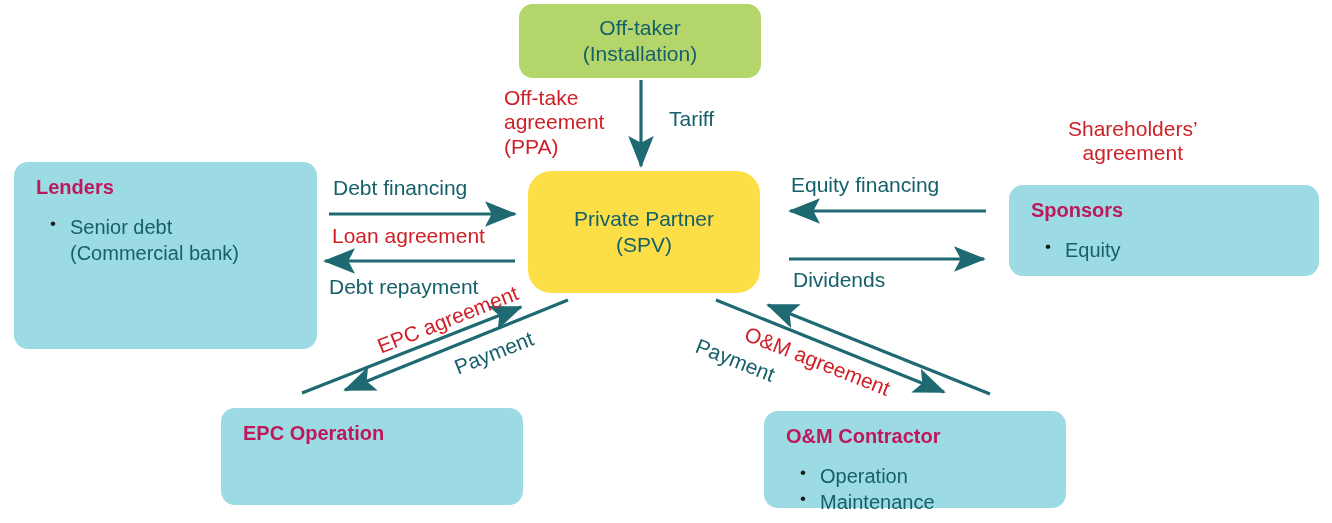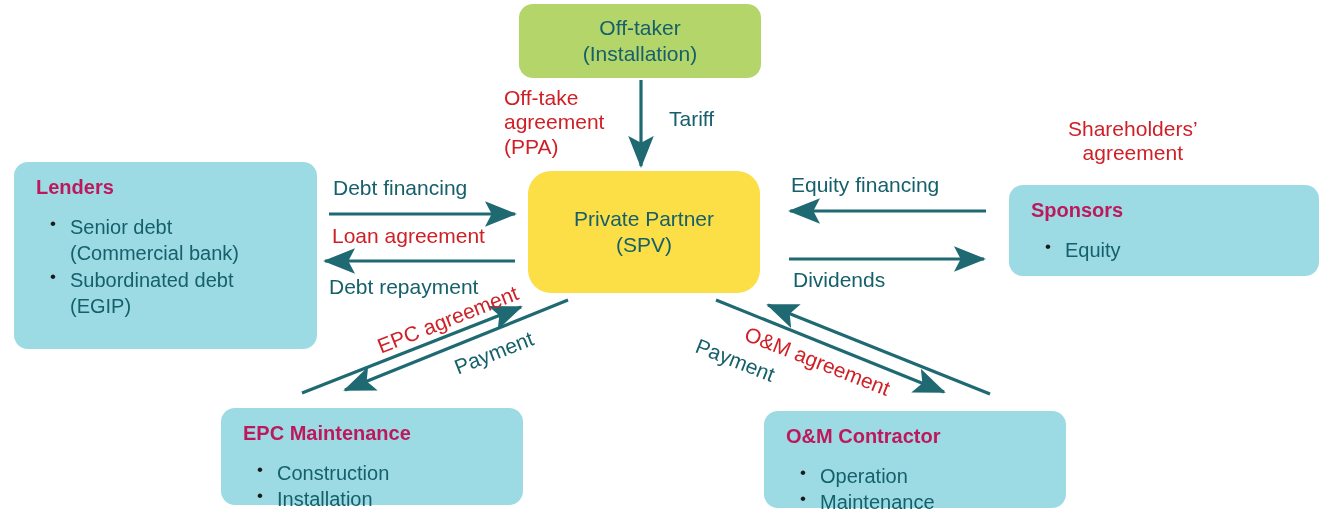--- a/index.html
+++ b/index.html
@@ -132,46 +132,34 @@
     </div>
   </div>
 
   <div class="node teal" style="left:14px; top:162px; width:303px; height:187px;">
     <div class="node-title">Lenders</div>
     <ul class="bullets">
       <li>
         <span>Senior debt</span>
         <span class="sub">(Commercial bank)</span>
       </li>
-      <li>
-        <span>Subordinated debt</span>
-        <span class="sub">(EGIP)</span>
-      </li>
     </ul>
   </div>
 
   <div class="node teal" style="left:1009px; top:185px; width:310px; height:91px;">
     <div class="node-title">Sponsors</div>
     <ul class="bullets">
       <li>
         <span>Equity</span>
       </li>
     </ul>
   </div>
 
   <div class="node teal" style="left:221px; top:408px; width:302px; height:97px;">
-    <div class="node-title">EPC Maintenance</div>
-    <ul class="bullets">
-      <li>
-        <span>Construction</span>
-      </li>
-      <li>
-        <span>Installation</span>
-      </li>
-    </ul>
+    <div class="node-title">EPC Operation</div>
   </div>
 
   <div class="node teal" style="left:764px; top:411px; width:302px; height:97px;">
     <div class="node-title">O&amp;M Contractor</div>
     <ul class="bullets">
       <li>
         <span>Operation</span>
       </li>
       <li>
         <span>Maintenance</span>

